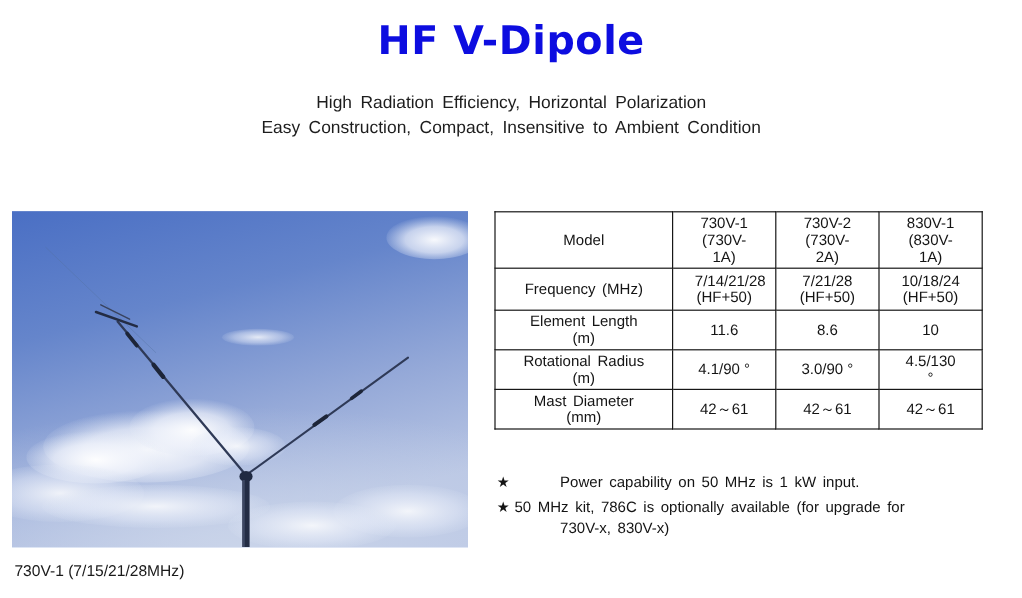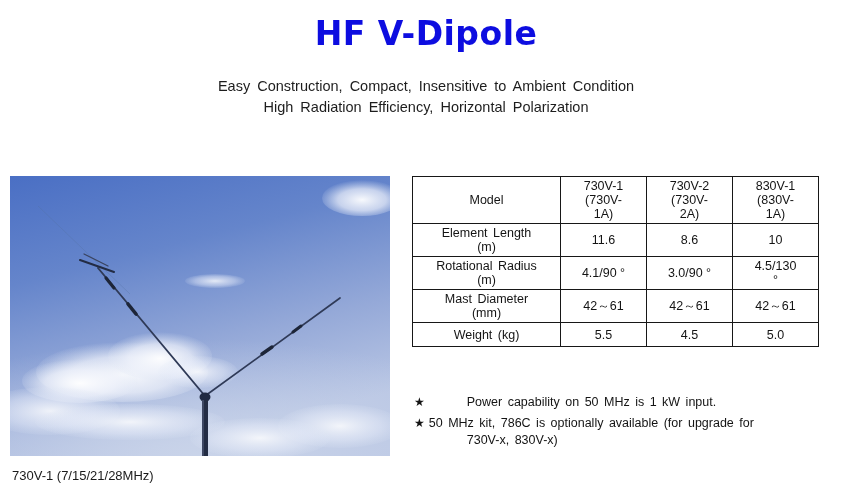--- a/index.html
+++ b/index.html
@@ -118,22 +118,22 @@
     word-spacing: 2px;
   }
   .note-line.indent { padding-left: 2px; margin-left: 36px; }
 </style>
 </head>
 <body>
 
 <div id="page-title">HF V-Dipole</div>
 
 <div id="subtitle-block">
+  <div>High  Radiation  Efficiency,  Horizontal  Polarization</div>
   <div>Easy  Construction,  Compact,  Insensitive  to  Ambient  Condition</div>
-  <div>High  Radiation  Efficiency,  Horizontal  Polarization</div>
 </div>
 
 <div id="photo">
   <svg width="380" height="280" viewBox="0 0 380 280">
     <defs>
       <linearGradient id="skyGrad" x1="0" y1="0" x2="0.35" y2="1">
         <stop offset="0%" stop-color="#4a6fc4"></stop>
         <stop offset="35%" stop-color="#6585cb"></stop>
         <stop offset="70%" stop-color="#95a9d8"></stop>
         <stop offset="100%" stop-color="#b9c6e4"></stop>
@@ -202,43 +202,46 @@
   <tbody>
     <tr class="tall">
       <td class="label-cell">Model</td>
       <td>730V-1
 (730V-1A)</td>
       <td>730V-2
 (730V-2A)</td>
       <td>830V-1
 (830V-1A)</td>
     </tr>
+    <tr class="tall">
+      <td class="label-cell">Frequency  (MHz)</td>
+      <td>7/14/21/28
+(HF+50)</td>
+      <td>7/21/28
+(HF+50)</td>
+      <td>10/18/24
+(HF+50)</td>
+    </tr>
     <tr class="short">
       <td class="label-cell">Element  Length  (m)</td>
       <td>11.6</td>
       <td>8.6</td>
       <td>10</td>
     </tr>
     <tr class="short">
       <td class="label-cell">Rotational  Radius  (m)</td>
       <td>4.1/90 °</td>
       <td>3.0/90 °</td>
       <td>4.5/130 °</td>
     </tr>
     <tr class="short">
       <td class="label-cell">Mast  Diameter  (mm)</td>
       <td>42～61</td>
       <td>42～61</td>
       <td>42～61</td>
-    </tr>
-    <tr class="short">
-      <td class="label-cell">Weight  (kg)</td>
-      <td>5.5</td>
-      <td>4.5</td>
-      <td>5.0</td>
     </tr>
   </tbody>
 </table>
 
 <div id="notes">
 
   <div class="note-row">
     <span class="note-star">★</span>
     <span class="note-lines">
       <span class="note-line indent" style="display:block">Power  capability  on  50 MHz  is  1 kW  input.</span>

